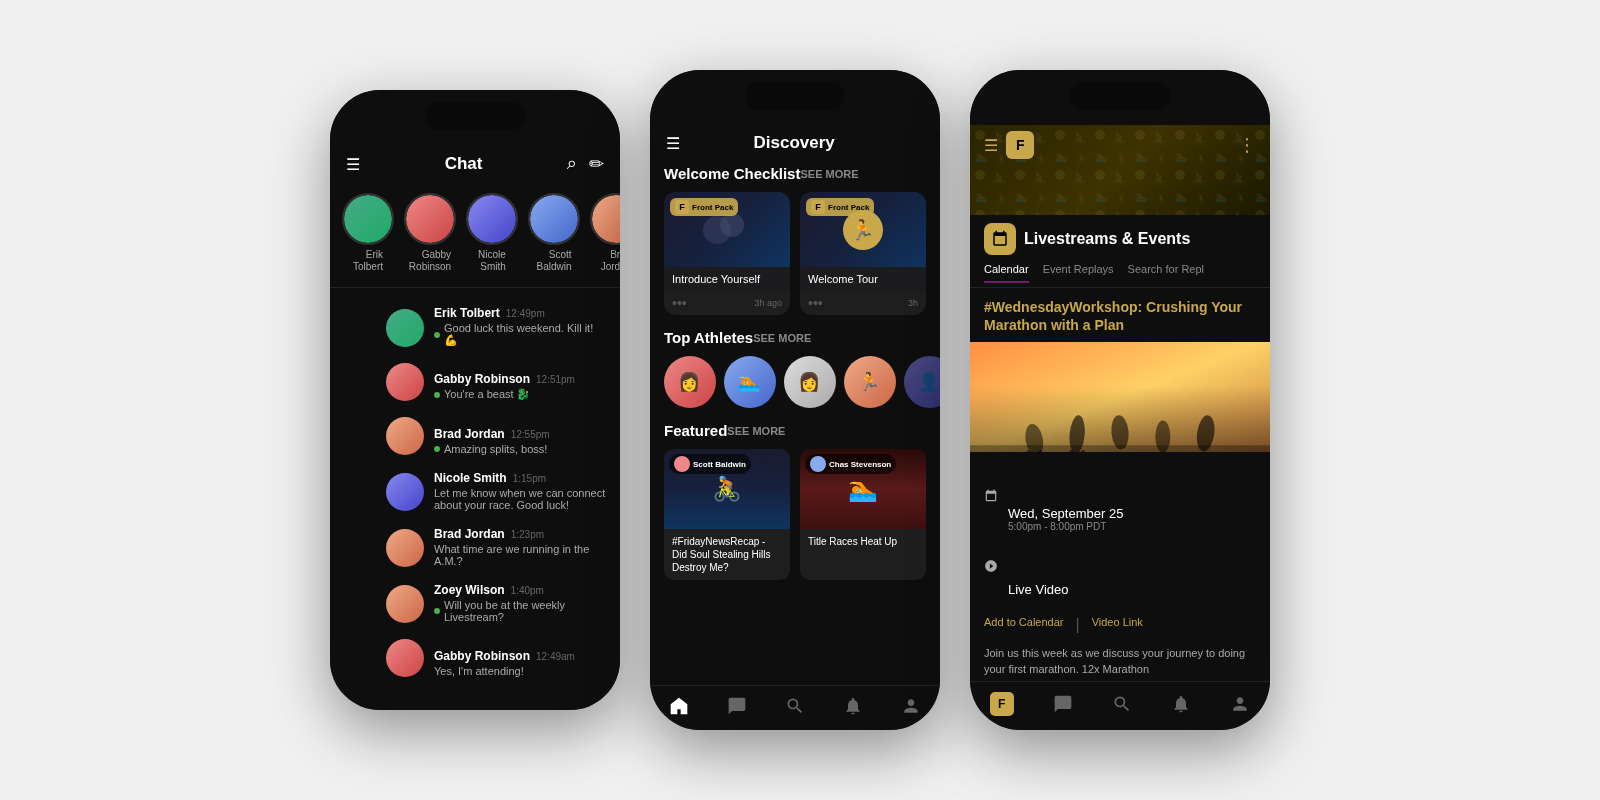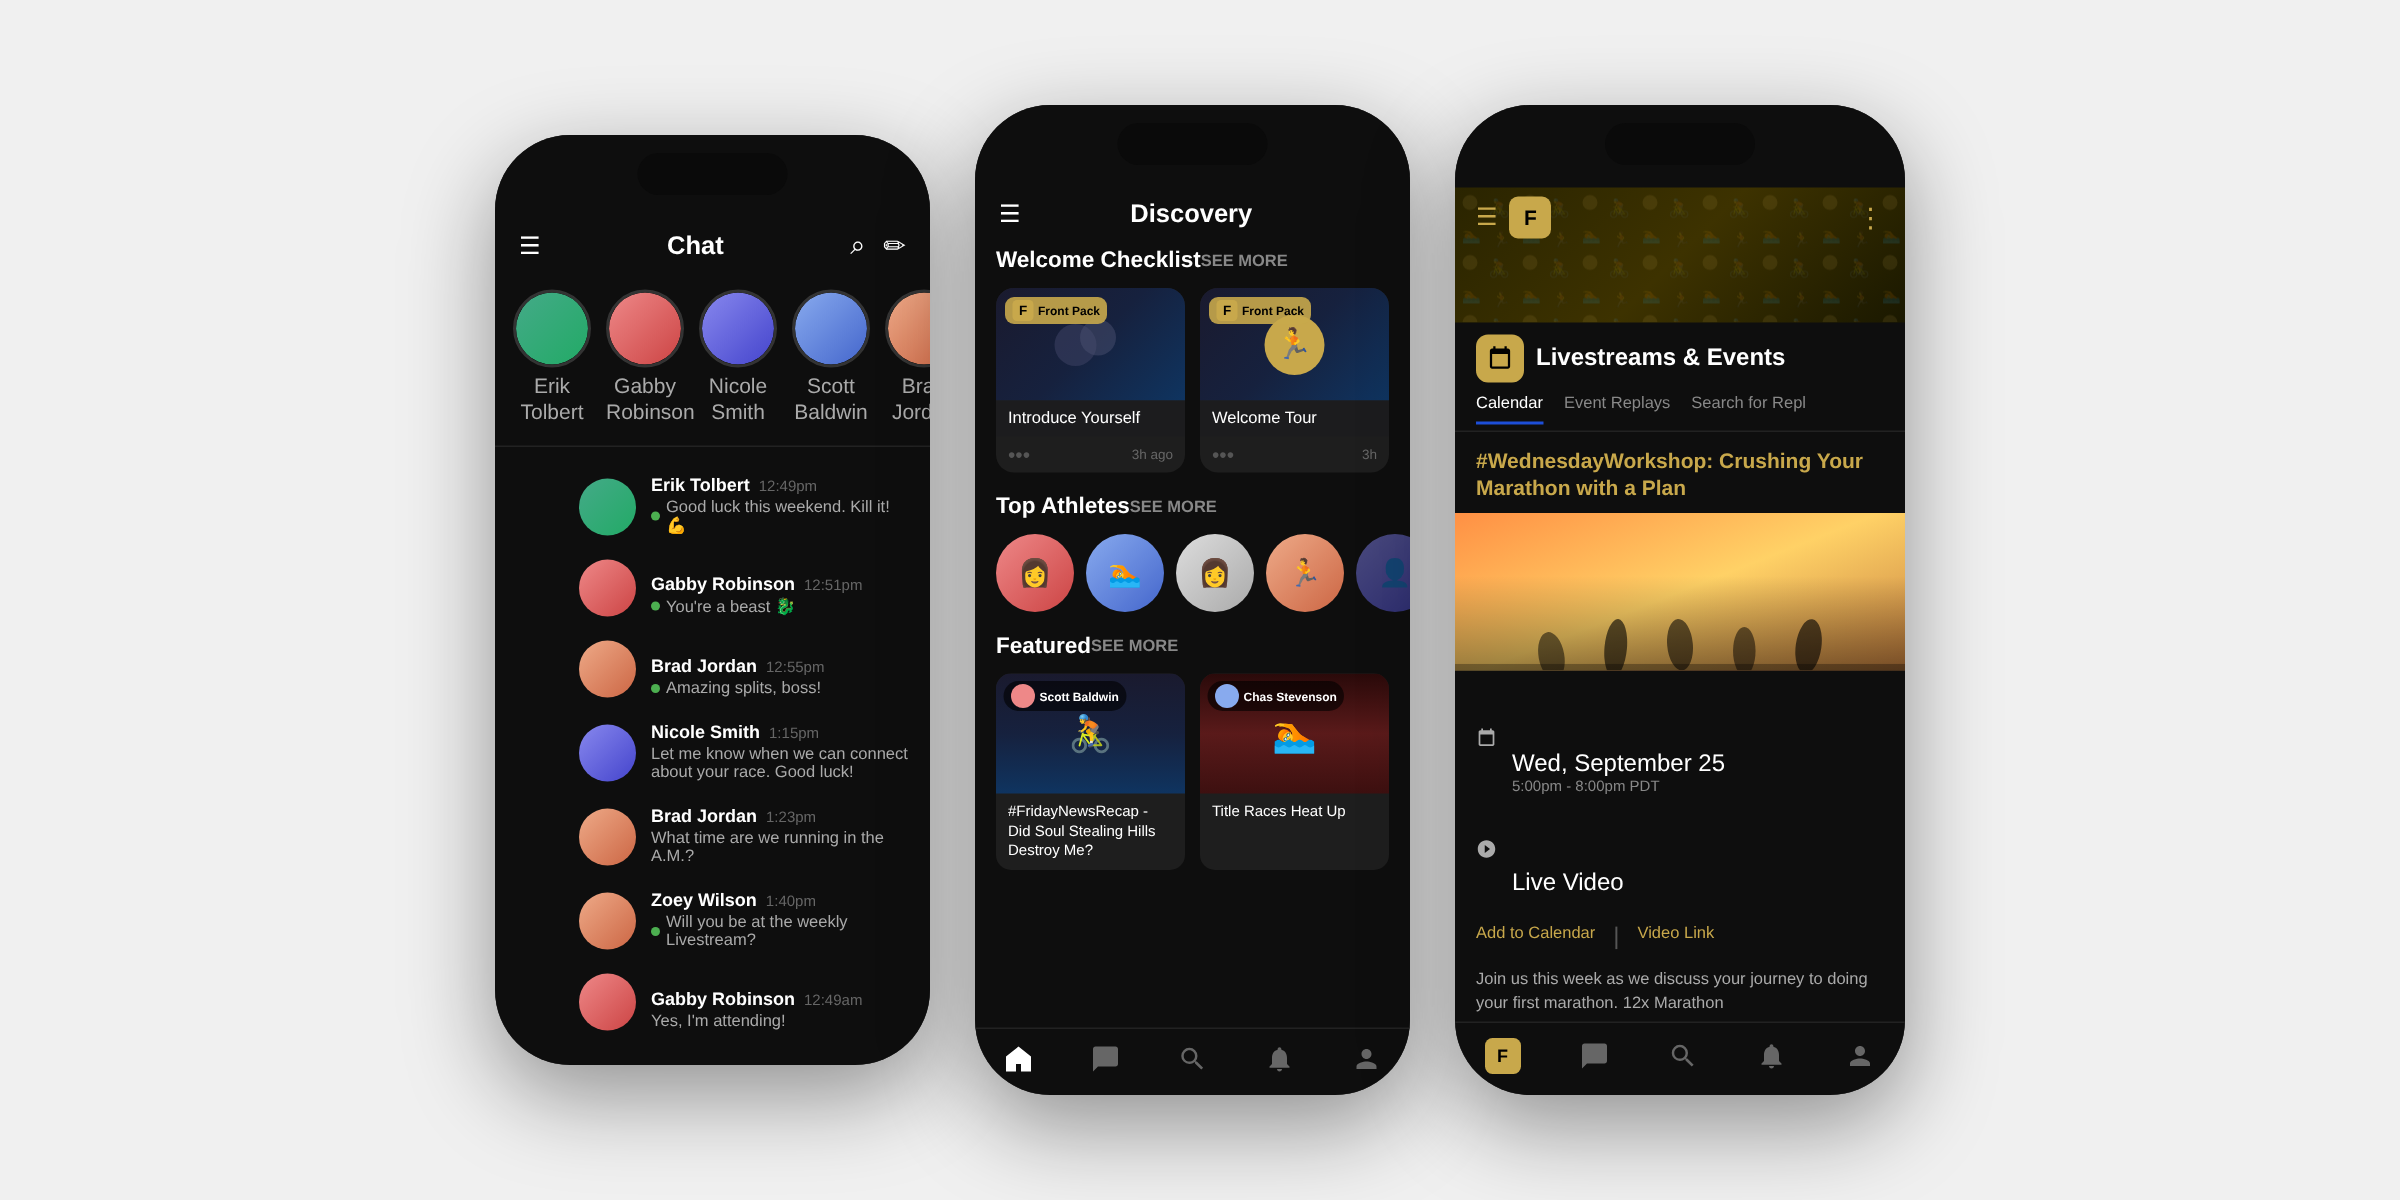--- a/index.html
+++ b/index.html
@@ -118,22 +118,22 @@
     }
 
     .story-avatar-img {
       width: 100%;
       height: 100%;
       border-radius: 50%;
     }
 
     .story-name {
       color: #aaa;
-      font-size: 14px;
-      text-align: center;
+      font-size: 10px;
+      text-align: right;
       max-width: 52px;
       line-height: 1.2;
     }
 
     .chat-divider {
       height: 1px;
       background: #222;
       margin: 6px 0;
     }
 
@@ -410,21 +410,21 @@
 
     .events-tab {
       font-size: 11px;
       color: #888;
       padding-bottom: 6px;
       font-weight: 500;
     }
 
     .events-tab.active {
       color: #fff;
-      border-bottom: 2px solid #1d4ed8;
+      border-bottom: 2px solid #701a75;
     }
 
     .event-title-section {
       padding: 10px 14px 8px;
     }
 
     .event-main-title {
       color: #fff;
       font-size: 14px;
       font-weight: 700;
@@ -474,21 +474,21 @@
     }
 
     .detail-icon {
       color: #888;
       font-size: 13px;
       width: 16px;
     }
 
     .detail-text {
       color: #fff;
-      font-size: 16px;
+      font-size: 13px;
       margin-top: 44px;
     }
 
     .detail-sub {
       color: #888;
       font-size: 10px;
     }
 
     .event-links {
       padding: 2px 14px 8px;

